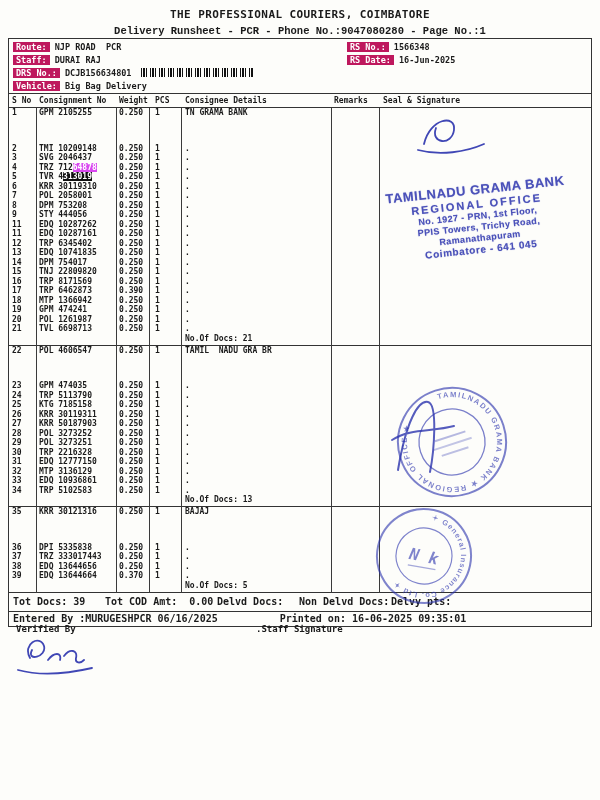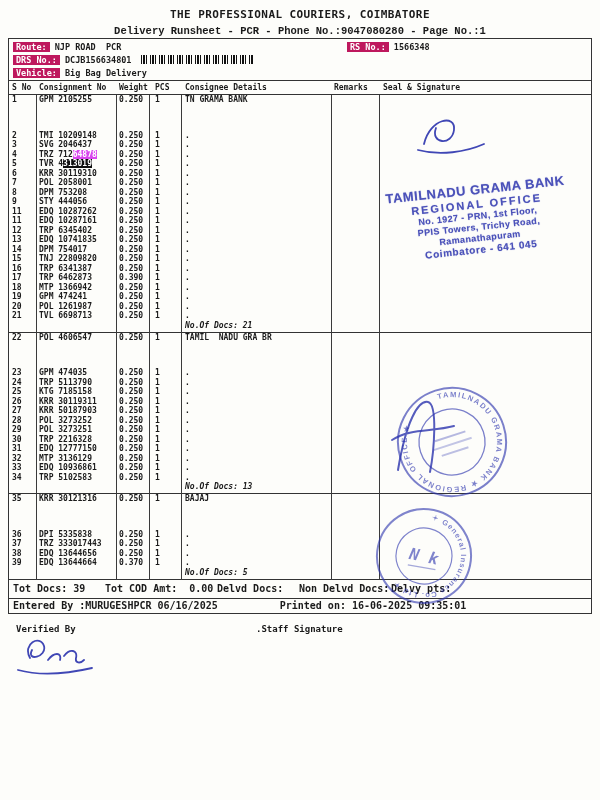--- a/index.html
+++ b/index.html
@@ -32,21 +32,21 @@
   .c-wt{width:33px;padding-left:3px;}
   .c-pcs{width:32px;padding-left:6px;}
   .c-det{width:150px;padding-left:4px;}
   .c-rem{width:48px;padding-left:3px;}
   .c-seal{flex:1;padding-left:4px;}
 
   .tbody{position:relative;font-size:8px;}
   .vline{position:absolute;top:0;bottom:0;width:1px;background:#3a3a3a;}
   .trow{display:flex;height:9.5px;line-height:9.5px;}
   .group-gap{height:26px;}
-  .docs-row{height:11px;line-height:10px;border-bottom:1px solid #333;padding-left:176px;font-size:8px;font-style:italic;}
+  .docs-row{height:11px;line-height:10px;border-bottom:1px solid #333;padding-left:176px;font-size:8px;}
 
   .totals{display:flex;font-size:10px;height:18px;align-items:center;white-space:pre;}
   .tseg1{width:92px;padding-left:4px;}
   .tseg2{width:112px;}
   .tseg3{width:82px;}
   .tseg4{width:92px;}
   .tseg5{flex:1;}
   .entered{display:flex;font-size:10px;height:14px;align-items:center;border-top:1px solid #333;white-space:pre;gap:24px;}
   .entered-by{padding-left:4px;}
   .printed-on{margin-left:38px;}
@@ -82,20 +82,30 @@
         <div class="pair left">
           <span class="lbl">Route:</span>
           <span>NJP ROAD  PCR</span>
         </div>
         <div class="pair">
           <span class="lbl">RS No.:</span>
           <span>1566348</span>
         </div>
       </div>
       <div class="info-row">
+        <div class="pair left">
+          <span class="lbl">Staff:</span>
+          <span>DURAI RAJ</span>
+        </div>
+        <div class="pair">
+          <span class="lbl">RS Date:</span>
+          <span>16-Jun-2025</span>
+        </div>
+      </div>
+      <div class="info-row">
         <div class="pair">
           <span class="lbl">DRS No.:</span>
           <span>DCJB156634801</span>
         </div>
         <div class="barcode"></div>
       </div>
       <div class="info-row">
         <div class="pair">
           <span class="lbl">Vehicle:</span>
           <span>Big Bag Delivery</span>
@@ -251,21 +261,21 @@
           <span class="cell c-sno">15</span>
           <span class="cell c-cno">TNJ 22809820</span>
           <span class="cell c-wt">0.250</span>
           <span class="cell c-pcs">1</span>
           <span class="cell c-det">.</span>
           <span class="cell c-rem"></span>
           <span class="cell c-seal"></span>
         </div>
         <div class="trow">
           <span class="cell c-sno">16</span>
-          <span class="cell c-cno">TRP 6341387</span>
+          <span class="cell c-cno">TRP 8171569</span>
           <span class="cell c-wt">0.250</span>
           <span class="cell c-pcs">1</span>
           <span class="cell c-det">.</span>
           <span class="cell c-rem"></span>
           <span class="cell c-seal"></span>
         </div>
         <div class="trow">
           <span class="cell c-sno">17</span>
           <span class="cell c-cno">TRP 6462873</span>
           <span class="cell c-wt">0.390</span>

